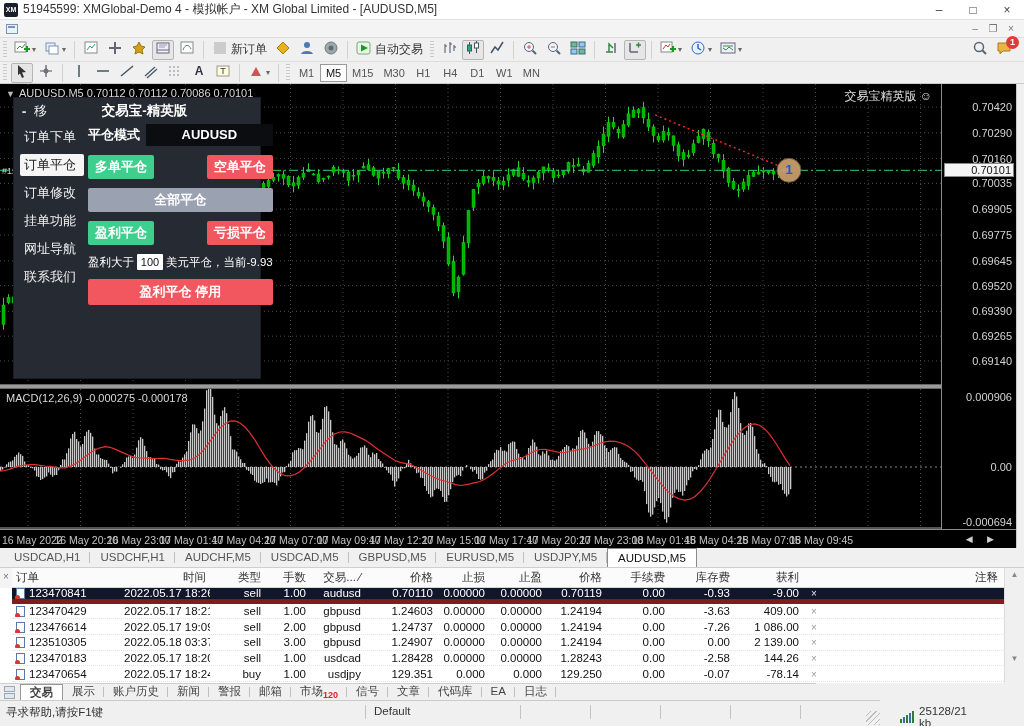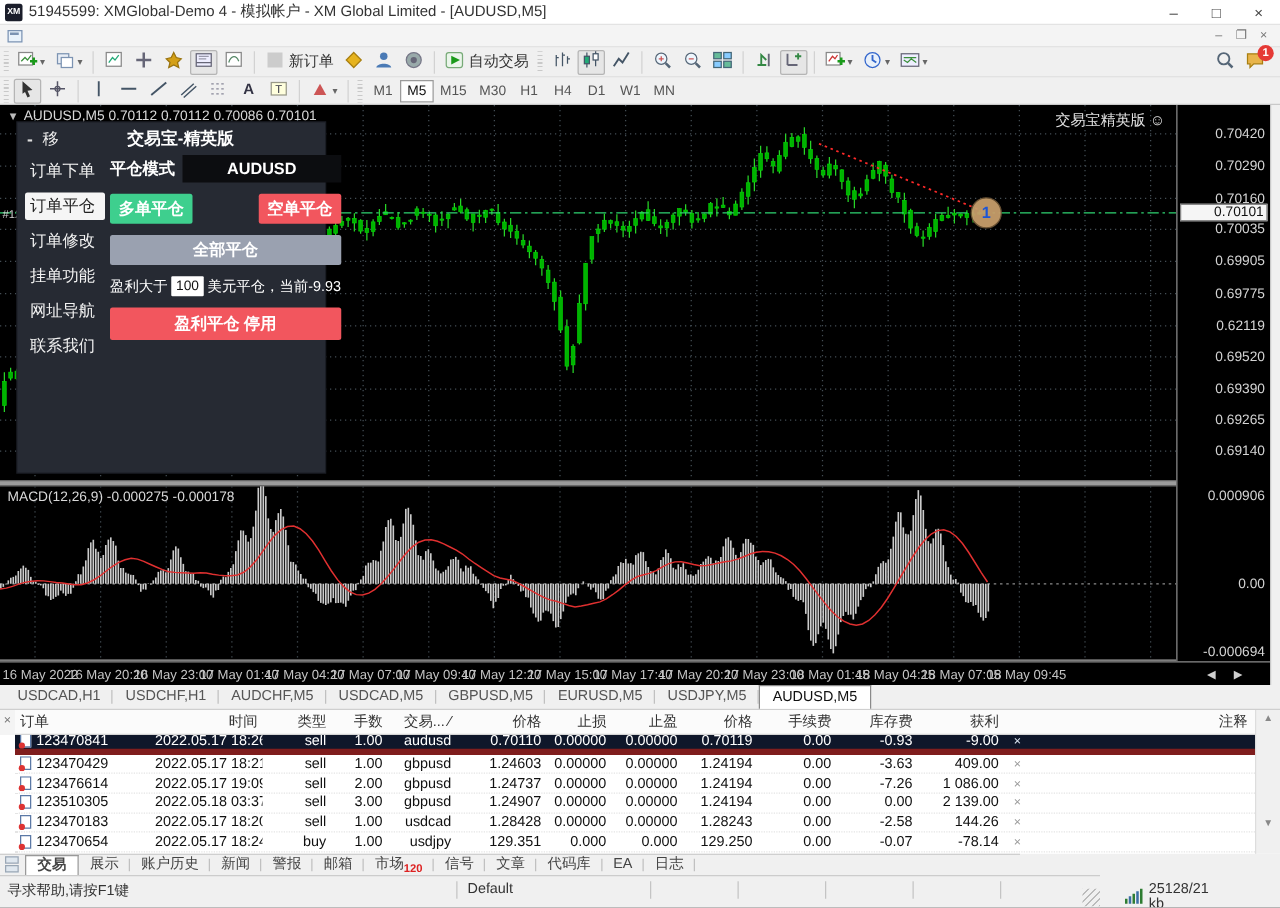--- a/index.html
+++ b/index.html
@@ -97,21 +97,21 @@
   .tc{padding:0 4px;white-space:nowrap;overflow:hidden;}
   .tc.r{text-align:right;}
   .tc.c{text-align:center;}
   .doc-ic{display:inline-block;width:9px;height:11px;background:#fff;border:1px solid #5b79a6;position:relative;vertical-align:-2px;margin-right:4px;}
   .doc-ic::after{content:"";position:absolute;left:-2px;bottom:-2px;width:5px;height:5px;border-radius:50%;background:#d33;}
   .row-x{color:#9a9a9a;font-size:10px;}
   .t-row.selected .row-x{color:#dfe9f5;}
   .t-scroll{position:absolute;right:0;top:0;width:20px;height:115px;background:#f0f0f0;border-left:1px solid #ddd;}
   .t-scroll .ar{position:absolute;left:0;width:19px;text-align:center;color:#888;font-size:8px;}
   
-  .bottom-tabs{position:absolute;left:0;top:683px;width:816px;height:17px;background:#f0f0f0;border-top:1px solid #cfcfcf;display:flex;align-items:center;font-size:11.5px;}
+  .bottom-tabs{position:absolute;left:0;top:683px;width:816px;height:17px;background:#f0f0f0;border-top:1px solid #cfcfcf;display:flex;align-items:flex-end;font-size:11.5px;}
   .bt-icons{width:16px;display:flex;flex-direction:column;margin:0 2px;}
   .bt-ic{width:11px;height:6px;border:1px solid #9aa7b5;background:#dfe7ef;margin:0 0 1px 2px;}
   .btab{padding:0 9px;color:#444;position:relative;height:16px;line-height:15px;}
   .btab .sep{position:absolute;right:0;top:3px;height:10px;width:1px;background:#c0c0c0;}
   .btab.active{background:#fff;border:1px solid #999;border-bottom:none;font-weight:bold;}
   .btab sub{color:#d22;font-size:9px;font-weight:bold;}
   
   .statusbar{position:absolute;left:0;top:700px;width:880px;height:26px;background:#f0f0f0;border-top:1px solid #ccc;font-size:11.5px;color:#333;}
   .sb-item{position:absolute;top:4px;}
   .sb-div{position:absolute;top:4px;width:1px;height:14px;background:#c4c4c4;}
@@ -1176,21 +1176,21 @@
     <div class="order-lbl">#12</div>
     <div class="ohlc-line" style="top:308px;"><span>MACD(12,26,9) -0.000275 -0.000178</span></div>
 
     <div class="price-axis" id="price-axis">
         <div class="pa-lbl" style="top: 17.0159px;">0.70420</div>
         <div class="pa-lbl" style="top: 42.8095px;">0.70290</div>
         <div class="pa-lbl" style="top: 68.6032px; text-align: right;">0.70160</div>
         <div class="pa-lbl" style="top: 93.4048px;">0.70035</div>
         <div class="pa-lbl" style="top: 119.198px;">0.69905</div>
         <div class="pa-lbl" style="top: 144.992px;">0.69775</div>
-        <div class="pa-lbl" style="top: 170.786px;">0.62119</div>
+        <div class="pa-lbl" style="top: 170.786px;">0.69645</div>
         <div class="pa-lbl" style="top: 195.587px;">0.69520</div>
         <div class="pa-lbl" style="top: 221.381px;">0.69390</div>
         <div class="pa-lbl" style="top: 246.183px;">0.69265</div>
         <div class="pa-lbl" style="top: 270.984px;">0.69140</div>
         <div class="pa-cur" style="top: 79.3095px;">0.70101</div>
         <div class="pa-lbl" style="top: 307px;">0.000906</div>
         <div class="pa-lbl" style="top: 377px;">0.00</div>
         <div class="pa-lbl" style="top: 432px;">-0.000694</div>
       </div>
     <div class="time-axis" id="time-axis">
@@ -1233,20 +1233,25 @@
             <span class="pmode-lbl">平仓模式</span>
             <span class="pmode-box">AUDUSD</span>
           </div>
           <div class="prow">
             <div class="pbtn half green">多单平仓</div>
             <div class="gap"></div>
             <div class="pbtn half red">空单平仓</div>
           </div>
           <div class="prow">
             <div class="pbtn gray">全部平仓</div>
+          </div>
+          <div class="prow">
+            <div class="pbtn half green">盈利平仓</div>
+            <div class="gap"></div>
+            <div class="pbtn half red">亏损平仓</div>
           </div>
           <div class="pthresh">
             <span>盈利大于</span>
             <span class="pinput">100</span>
             <span>美元平仓，当前-9.93</span>
           </div>
           <div class="prow">
             <div class="pbtn big red">盈利平仓 停用</div>
           </div>
         </div>

